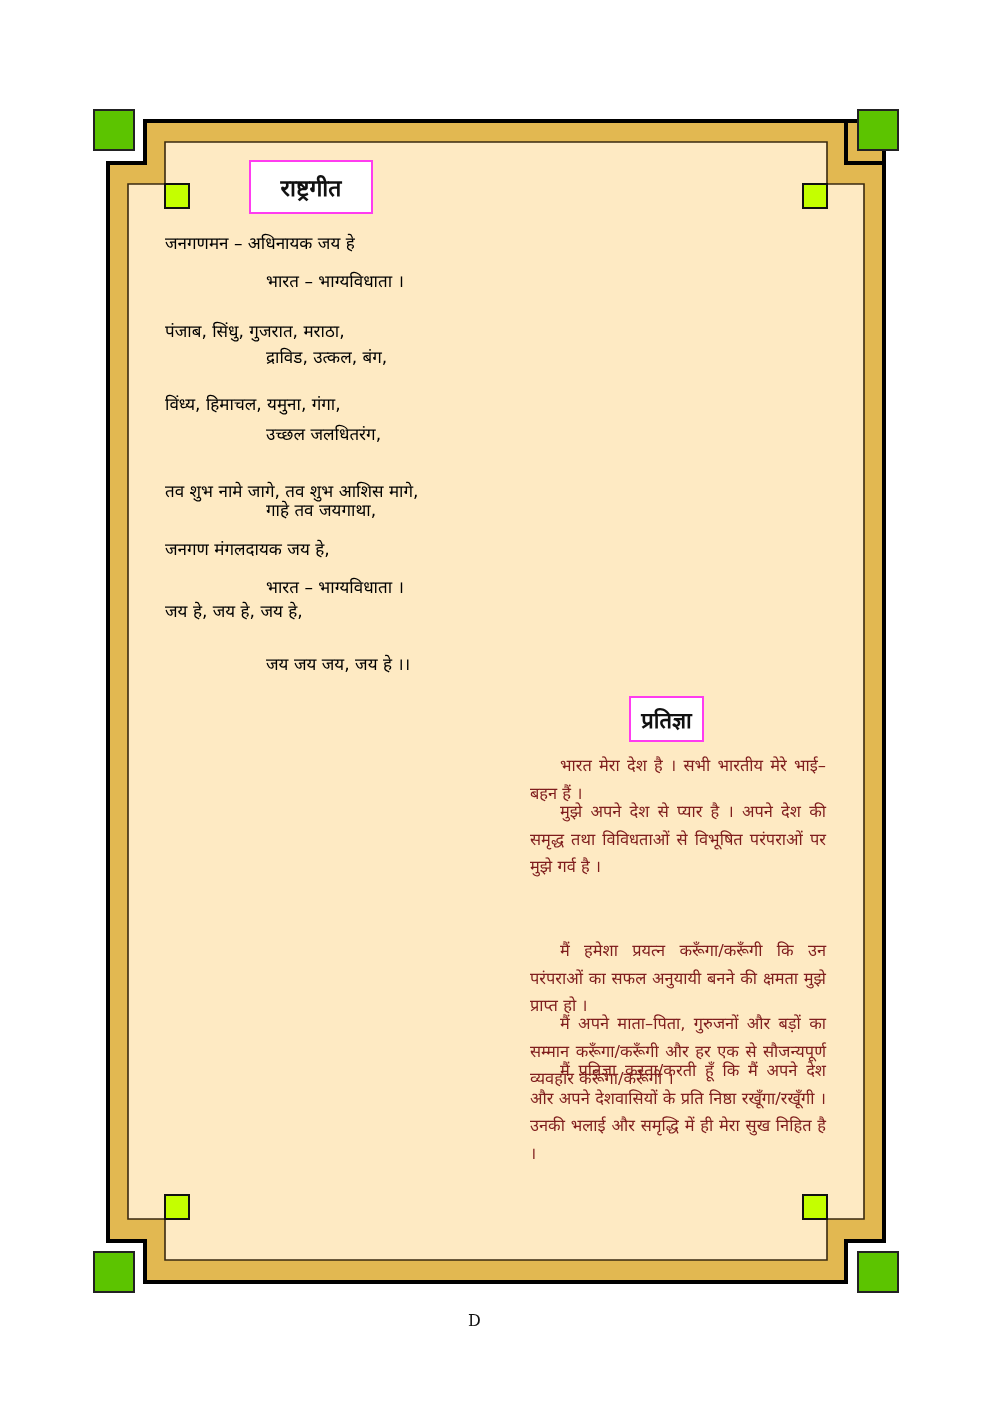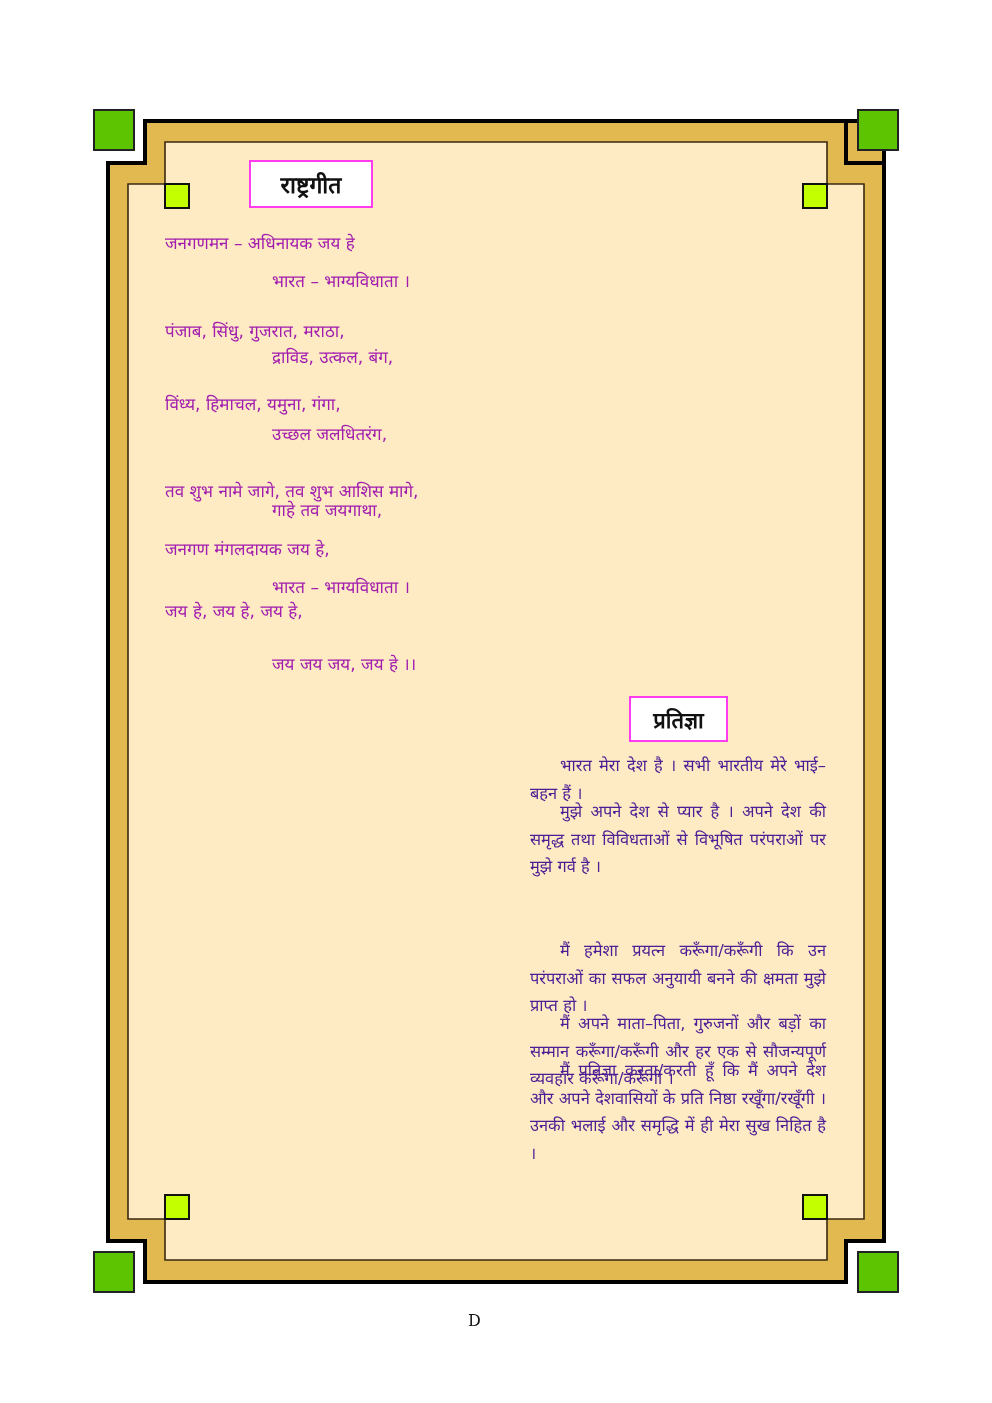--- a/index.html
+++ b/index.html
@@ -31,52 +31,52 @@
       align-items: center;
       justify-content: center;
       font-family: "DejaVu Sans", sans-serif;
       font-weight: bold;
       color: #111;
     }
     .anthem-heading {
       left: 249px;
       top: 160px;
       width: 124px;
-      height: 48px;
+      height: 54px;
       font-size: 23px;
     }
     .pledge-heading {
       left: 629px;
       top: 696px;
-      width: 99px;
+      width: 75px;
       height: 46px;
       font-size: 22px;
     }
     .anthem-line {
       position: absolute;
       font-size: 17px;
       line-height: 22px;
       white-space: nowrap;
-      color: #a21caf;
+      color: #000000;
     }
     .anthem-line.indent {
-      left: 272px;
+      left: 266px;
       text-align: center;
     }
     .anthem-line.flush {
       left: 165px;
     }
     .pledge {
       position: absolute;
       left: 530px;
       width: 296px;
       font-size: 16.4px;
       line-height: 27.5px;
       text-align: justify;
-      color: #4c1d95;
+      color: #7f1d1d;
     }
     .pledge p {
       margin: 0;
       text-indent: 30px;
     }
     .page-letter {
       position: absolute;
       left: 468px;
       top: 1311px;
       font-family: "DejaVu Serif", serif;

